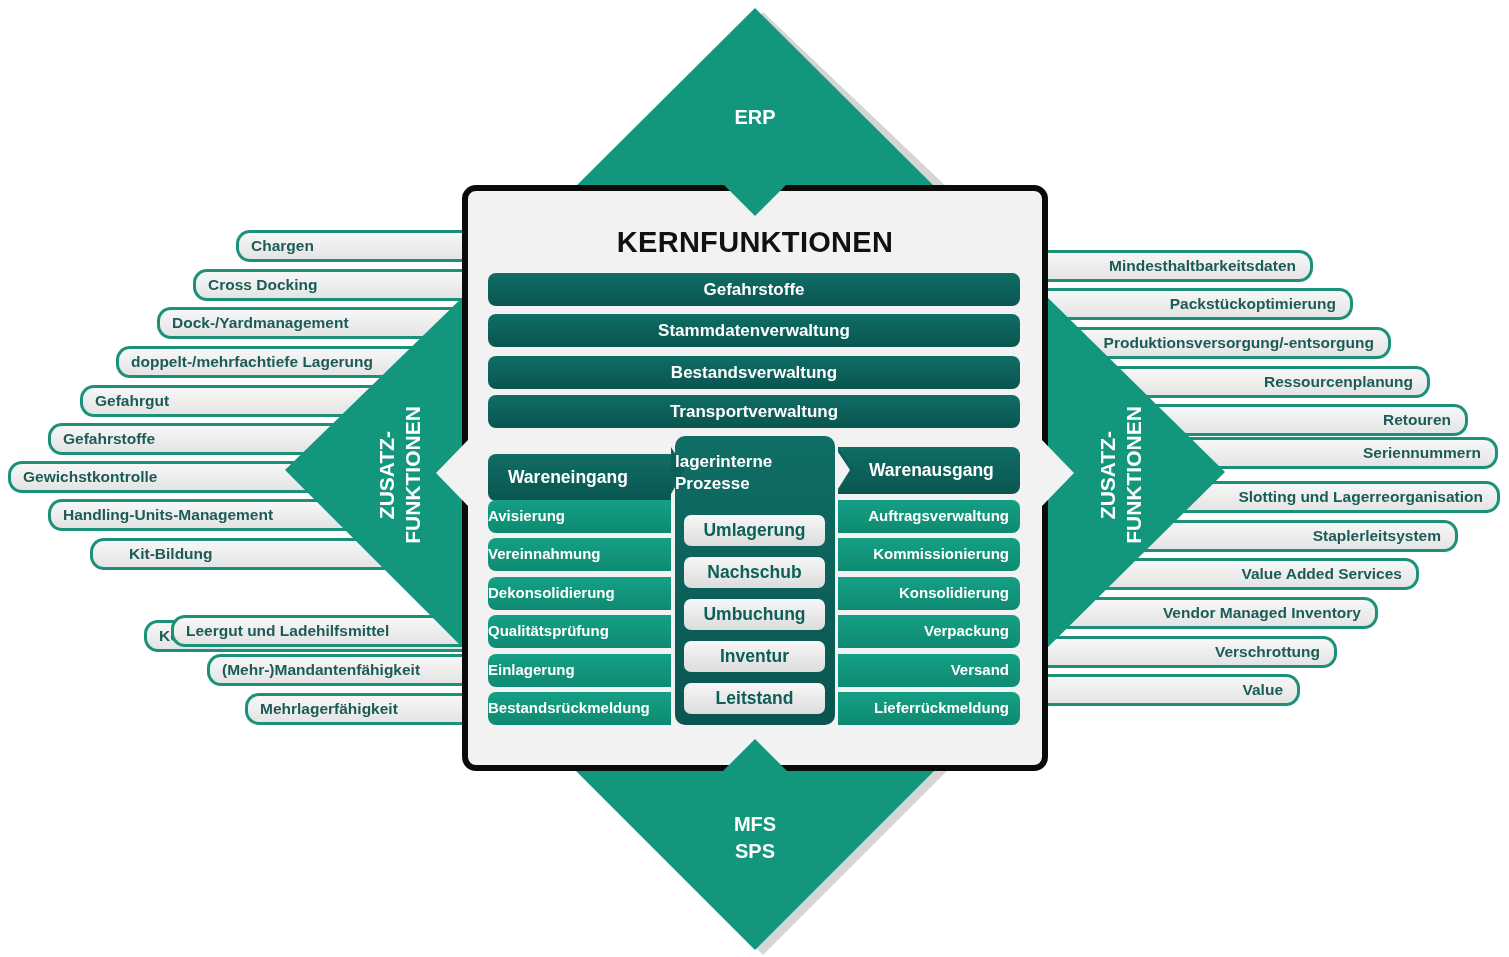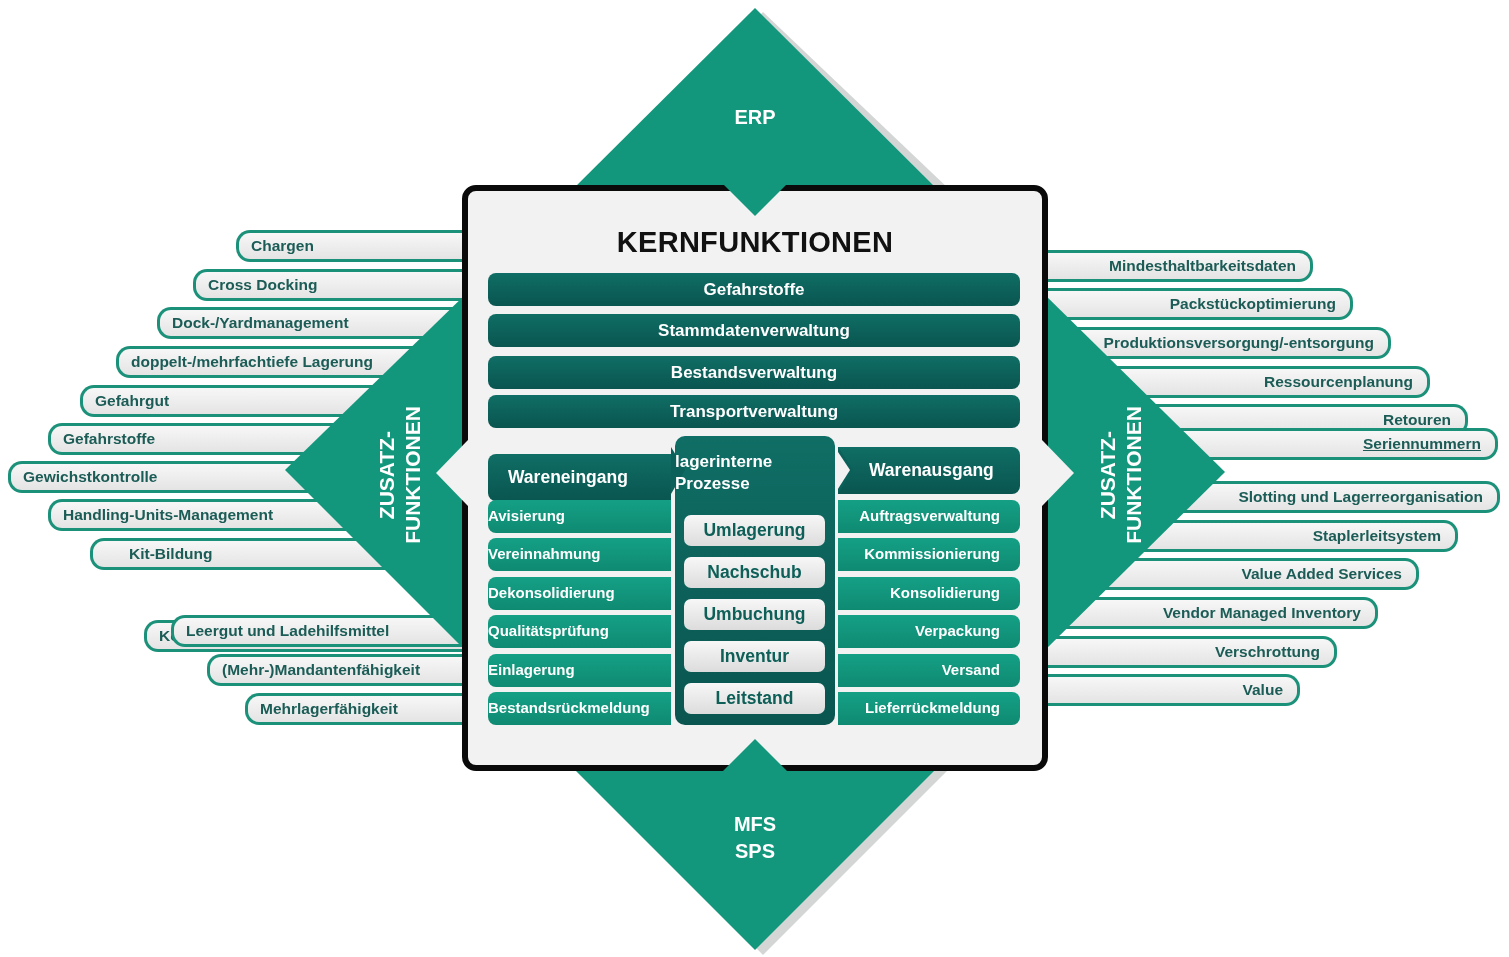--- a/index.html
+++ b/index.html
@@ -21,21 +21,21 @@
   #core-title { position: absolute; left: 462px; top: 226px; width: 586px; text-align: center;
                 font-size: 29px; color: #111; letter-spacing: 0.3px; }
   .bar { position: absolute; left: 488px; width: 532px; height: 33px; border-radius: 8px;
          background: linear-gradient(#0f6e65, #0a5550); color: #fff; font-size: 17px;
          text-align: center; line-height: 33px; }
   .col-head { position: absolute; height: 47px; border-radius: 8px;
               background: linear-gradient(#0f6e65, #0a5550); color: #fff; font-size: 17.5px; line-height: 47px; }
   .sub { position: absolute; height: 33px; background: linear-gradient(#14a085, #0f8a72);
          color: #fff; font-size: 15px; line-height: 31px; }
   .sub.in { left: 488px; width: 183px; border-radius: 8px 0 0 8px; box-sizing: border-box; }
-  .sub.out { left: 838px; width: 182px; border-radius: 0 8px 8px 0; text-align: right; padding-right: 20px; box-sizing: border-box; }
+  .sub.out { left: 838px; width: 182px; border-radius: 0 8px 8px 0; text-align: right; padding-right: 11px; box-sizing: border-box; }
   #mid-col { position: absolute; left: 675px; top: 436px; width: 160px; height: 289px; border-radius: 10px;
              background: linear-gradient(#0f6e65, #0a5550); }
   #mid-title { position: absolute; left: 675px; top: 451px; width: 160px; color: #fff;
                font-size: 17px; line-height: 22px; font-weight: bold; }
   .mid-item { position: absolute; left: 684px; width: 141px; height: 31px; border-radius: 7px;
               background: linear-gradient(#f7f7f7, #dcdcdc); color: #0d5f58; font-size: 17.5px;
               text-align: center; line-height: 31px; }
 </style>
 </head>
 <body>
@@ -65,21 +65,21 @@
     <div class="pill left" style="left: 207px; top: 654px; width: 251px;">(Mehr-)Mandantenfähigkeit</div>
     <div class="pill left" style="left: 245px; top: 693px; width: 213px;">Mehrlagerfähigkeit</div>
   </div>
 
 <div id="right-pills">
     <div class="pill right" style="left: 1040px; top: 250px; width: 256px;">Mindesthaltbarkeitsdaten</div>
     <div class="pill right" style="left: 1040px; top: 288px; width: 296px;">Packstückoptimierung</div>
     <div class="pill right" style="left: 1040px; top: 327px; width: 334px;">Produktionsversorgung/-entsorgung</div>
     <div class="pill right" style="left: 1040px; top: 366px; width: 373px;">Ressourcenplanung</div>
     <div class="pill right" style="left: 1040px; top: 404px; width: 411px;">Retouren</div>
-    <div class="pill right" style="left: 1040px; top: 428px; width: 441px; text-decoration: underline;">Seriennummern</div>
+    <div class="pill right" style="left: 1040px; top: 437px; width: 441px;">Seriennummern</div>
     <div class="pill right" style="left: 1040px; top: 481px; width: 443px;">Slotting und Lagerreorganisation</div>
     <div class="pill right" style="left: 1040px; top: 520px; width: 401px;">Staplerleitsystem</div>
     <div class="pill right" style="left: 1040px; top: 558px; width: 362px;">Value Added Services</div>
     <div class="pill right" style="left: 1040px; top: 597px; width: 321px;">Vendor Managed Inventory</div>
     <div class="pill right" style="left: 1040px; top: 636px; width: 280px;">Verschrottung</div>
     <div class="pill right" style="left: 1040px; top: 674px; width: 243px;">Value</div>
   </div>
 
 <svg class="abs" style="left:0;top:0" width="1509" height="957">
   <polygon points="285,470 470,290 470,655" fill="#12977c"></polygon>

